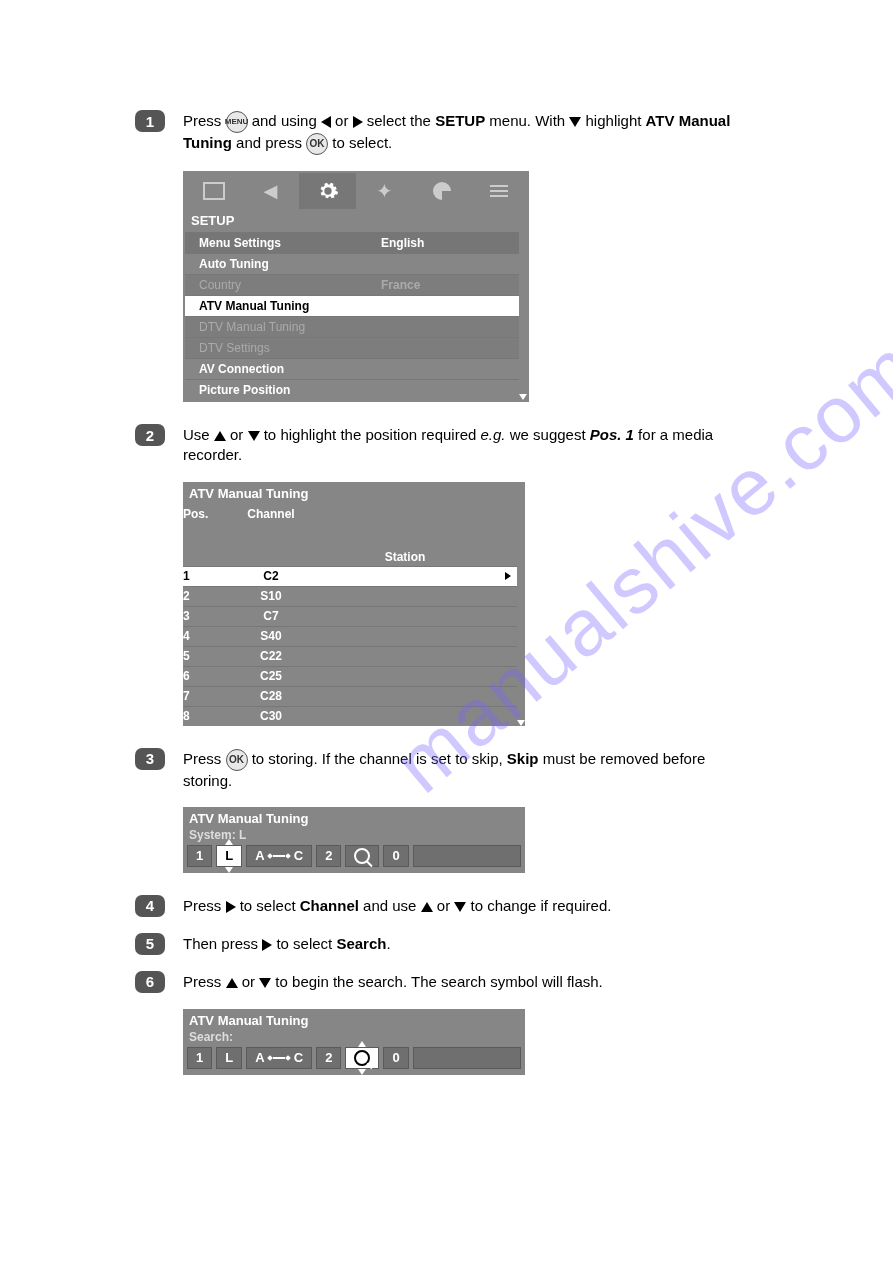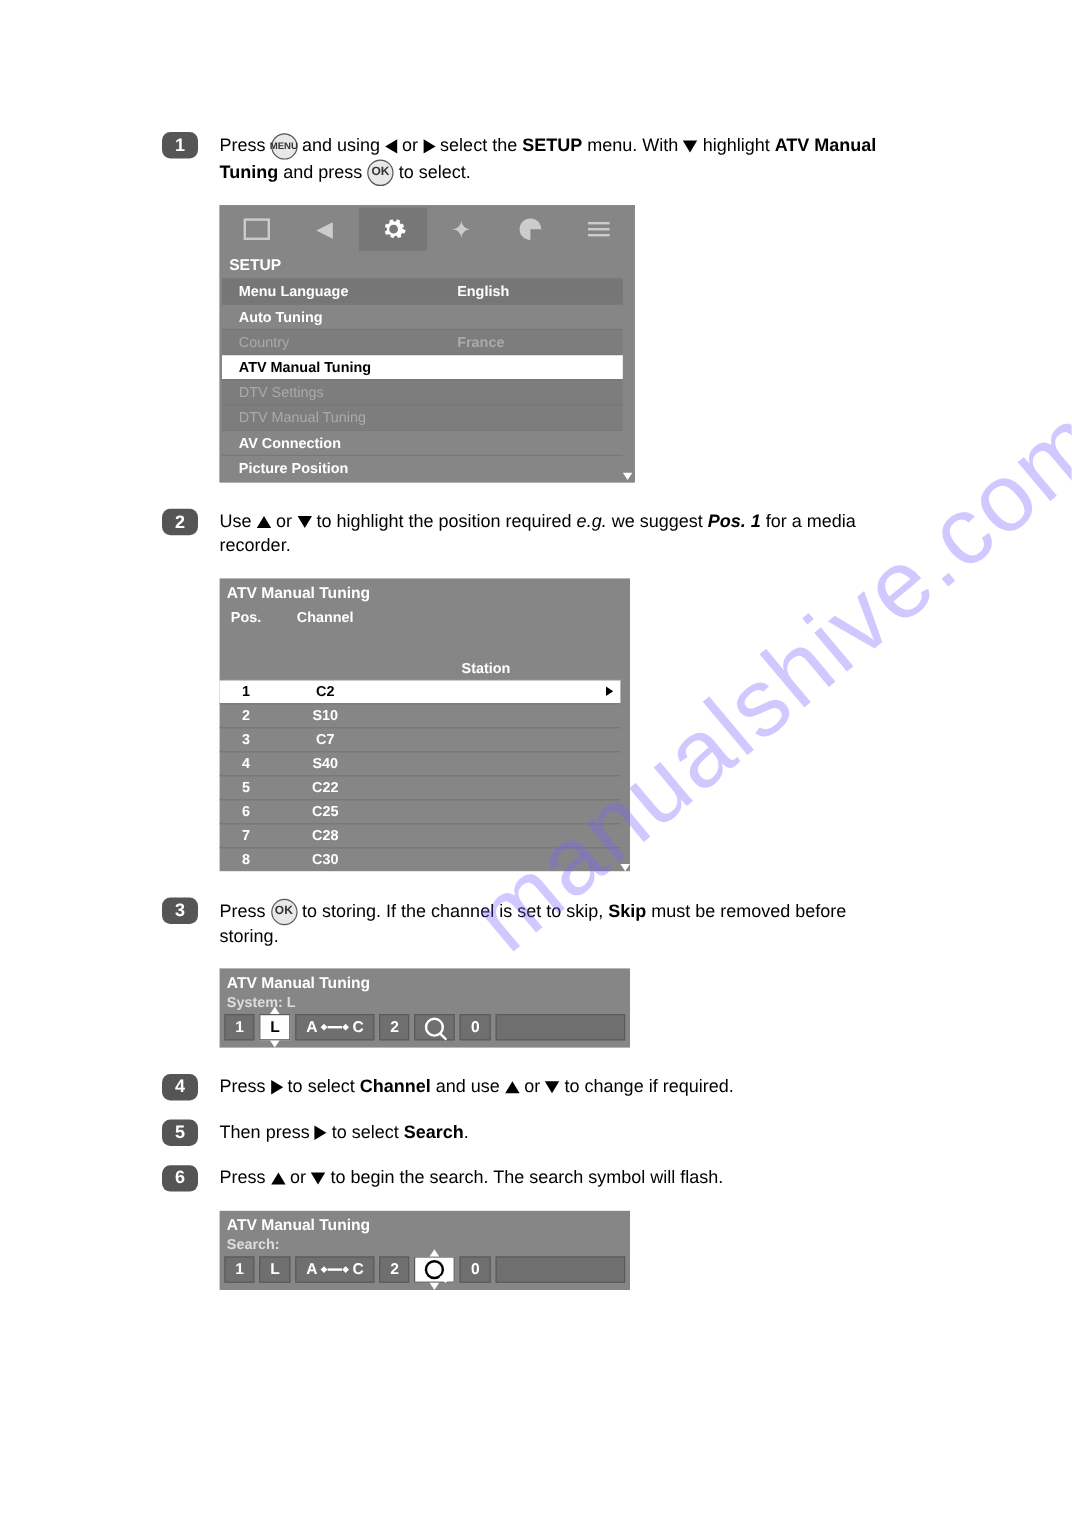--- a/index.html
+++ b/index.html
@@ -135,21 +135,21 @@
     background:#868686;
   }
   .chan-title { color:#fff; font-weight:bold; font-size:13px; padding:4px 6px;}
   .chan-head {
     display:flex;
     color:#fff;
     font-size:12px;
     font-weight:bold;
     padding: 2px 0;
   }
-  .ch-pos { width:44px; text-align:center; padding-right:4px;}
+  .ch-pos { width:44px; text-align:left; padding-right:4px;}
   .ch-chan { width:80px; text-align:center;}
   .ch-stn { flex:1; text-align:center;margin-top:43px;}
   .ch-arr { width:18px; text-align:center;}
   .chan-rows { }
   .chan-row {
     display:flex;
     border-top:1px solid #777;
     color:#fff;
     font-size:12px;
     font-weight:bold;
@@ -257,38 +257,38 @@
             <span></span>
             <span></span>
             <span></span>
           </span>
         </div>
     </div>
     <div class="setup-title">SETUP</div>
     <div class="setup-body">
       <div class="setup-list setup-rows">
         <div class="setup-row darker">
-            <span class="lbl">Menu Language</span>
+            <span class="lbl">Menu Settings</span>
             <span class="val">English</span>
           </div>
         <div class="setup-row">
             <span class="lbl">Auto Tuning</span>
           </div>
         <div class="setup-row dim">
             <span class="lbl">Country</span>
             <span class="val">France</span>
           </div>
         <div class="setup-row sel">
             <span class="lbl">ATV Manual Tuning</span>
           </div>
         <div class="setup-row dim">
+            <span class="lbl">DTV Manual Tuning</span>
+          </div>
+        <div class="setup-row dim">
             <span class="lbl">DTV Settings</span>
-          </div>
-        <div class="setup-row dim">
-            <span class="lbl">DTV Manual Tuning</span>
           </div>
         <div class="setup-row">
             <span class="lbl">AV Connection</span>
           </div>
         <div class="setup-row">
             <span class="lbl">Picture Position</span>
           </div>
       </div>
       <div class="setup-scroll">
           <span class="tri-down-w"></span>

